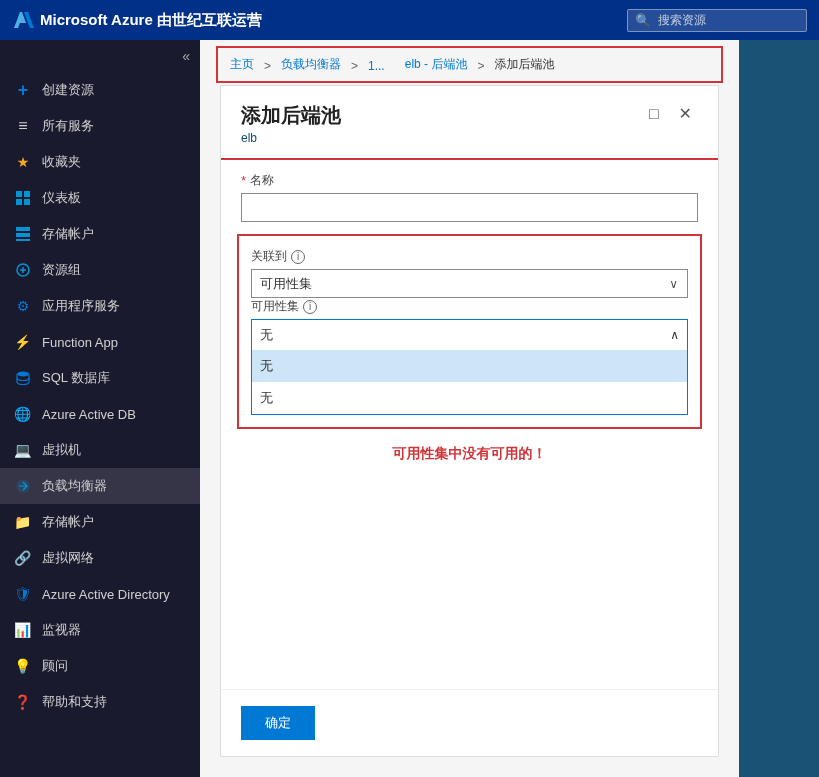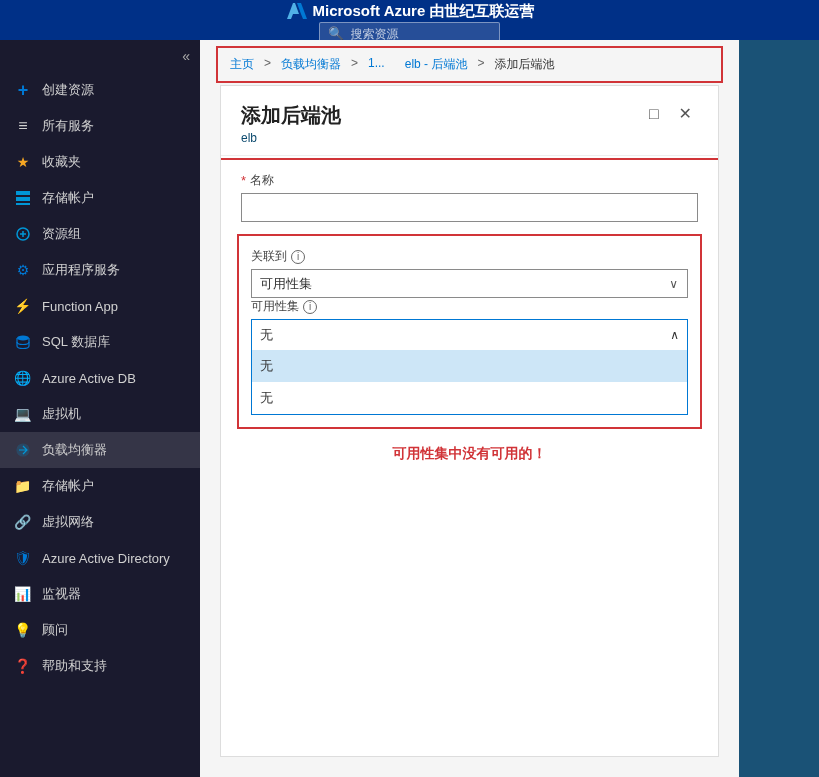--- a/index.html
+++ b/index.html
@@ -7,21 +7,20 @@
 
     
     .top-bar {
       background: #003087;
       color: white;
       height: 40px;
       display: flex;
       align-items: center;
       padding: 0 12px;
       flex-shrink: 0;
-      flex-direction: column;
     }
     .top-bar-logo {
       display: flex;
       align-items: center;
       gap: 6px;
       font-size: 15px;
       font-weight: 600;
       color: white;
       flex: 1;
     }
@@ -100,21 +99,21 @@
       flex: 1;
       background: #f5f5f5;
       overflow: hidden;
       display: flex;
       flex-direction: column;
     }
 
     
     .breadcrumb {
       display: flex;
-      align-items: flex-start;
+      align-items: flex-end;
       gap: 6px;
       padding: 10px 20px 6px 20px;
       font-size: 12px;
       color: #0078d4;
     }
     .breadcrumb span { color: #333; }
     .breadcrumb a { color: #0078d4; text-decoration: none; cursor: pointer; }
 
     
     .panel {
@@ -330,20 +329,31 @@
       <span class="s-icon" style="color:#0078d4;font-size:18px;font-weight:bold;">+</span>
       <span>创建资源</span>
     </div>
     <div class="sidebar-item">
       <span class="s-icon" style="font-size:16px;">≡</span>
       <span>所有服务</span>
     </div>
     <div class="sidebar-item">
       <span class="s-icon" style="color:#f5a623;">★</span>
       <span>收藏夹</span>
+    </div>
+    <div class="sidebar-item">
+      <span class="s-icon" style="color:#0096d6;">
+        <svg width="16" height="16" viewBox="0 0 16 16" fill="none">
+            <rect x="1" y="1" width="6" height="6" fill="#0096d6"></rect>
+            <rect x="9" y="1" width="6" height="6" fill="#0096d6"></rect>
+            <rect x="1" y="9" width="6" height="6" fill="#0096d6"></rect>
+            <rect x="9" y="9" width="6" height="6" fill="#0096d6"></rect>
+          </svg>
+      </span>
+      <span>仪表板</span>
     </div>
     <div class="sidebar-item">
       <span class="s-icon" style="color:#0096d6;">
         <svg width="16" height="16" viewBox="0 0 16 16" fill="none">
             <rect x="1" y="1" width="14" height="4" fill="#0096d6"></rect>
             <rect x="1" y="7" width="14" height="4" fill="#0096d6"></rect>
             <rect x="1" y="13" width="14" height="2" fill="#0096d6"></rect>
           </svg>
       </span>
       <span>存储帐户</span>
@@ -484,20 +494,23 @@
                 <div class="dropdown-option">无</div>
               </div>
             </div>
           </div>
         </div>
 
         <div class="warning-message">可用性集中没有可用的！</div>
 
       </div>
 
+      <div class="panel-footer">
+        <button class="btn-primary">确定</button>
+      </div>
 
     </div>
 
   </div>
 
   <div class="right-bg"></div>
 
 </div>
 
 </body></html>

